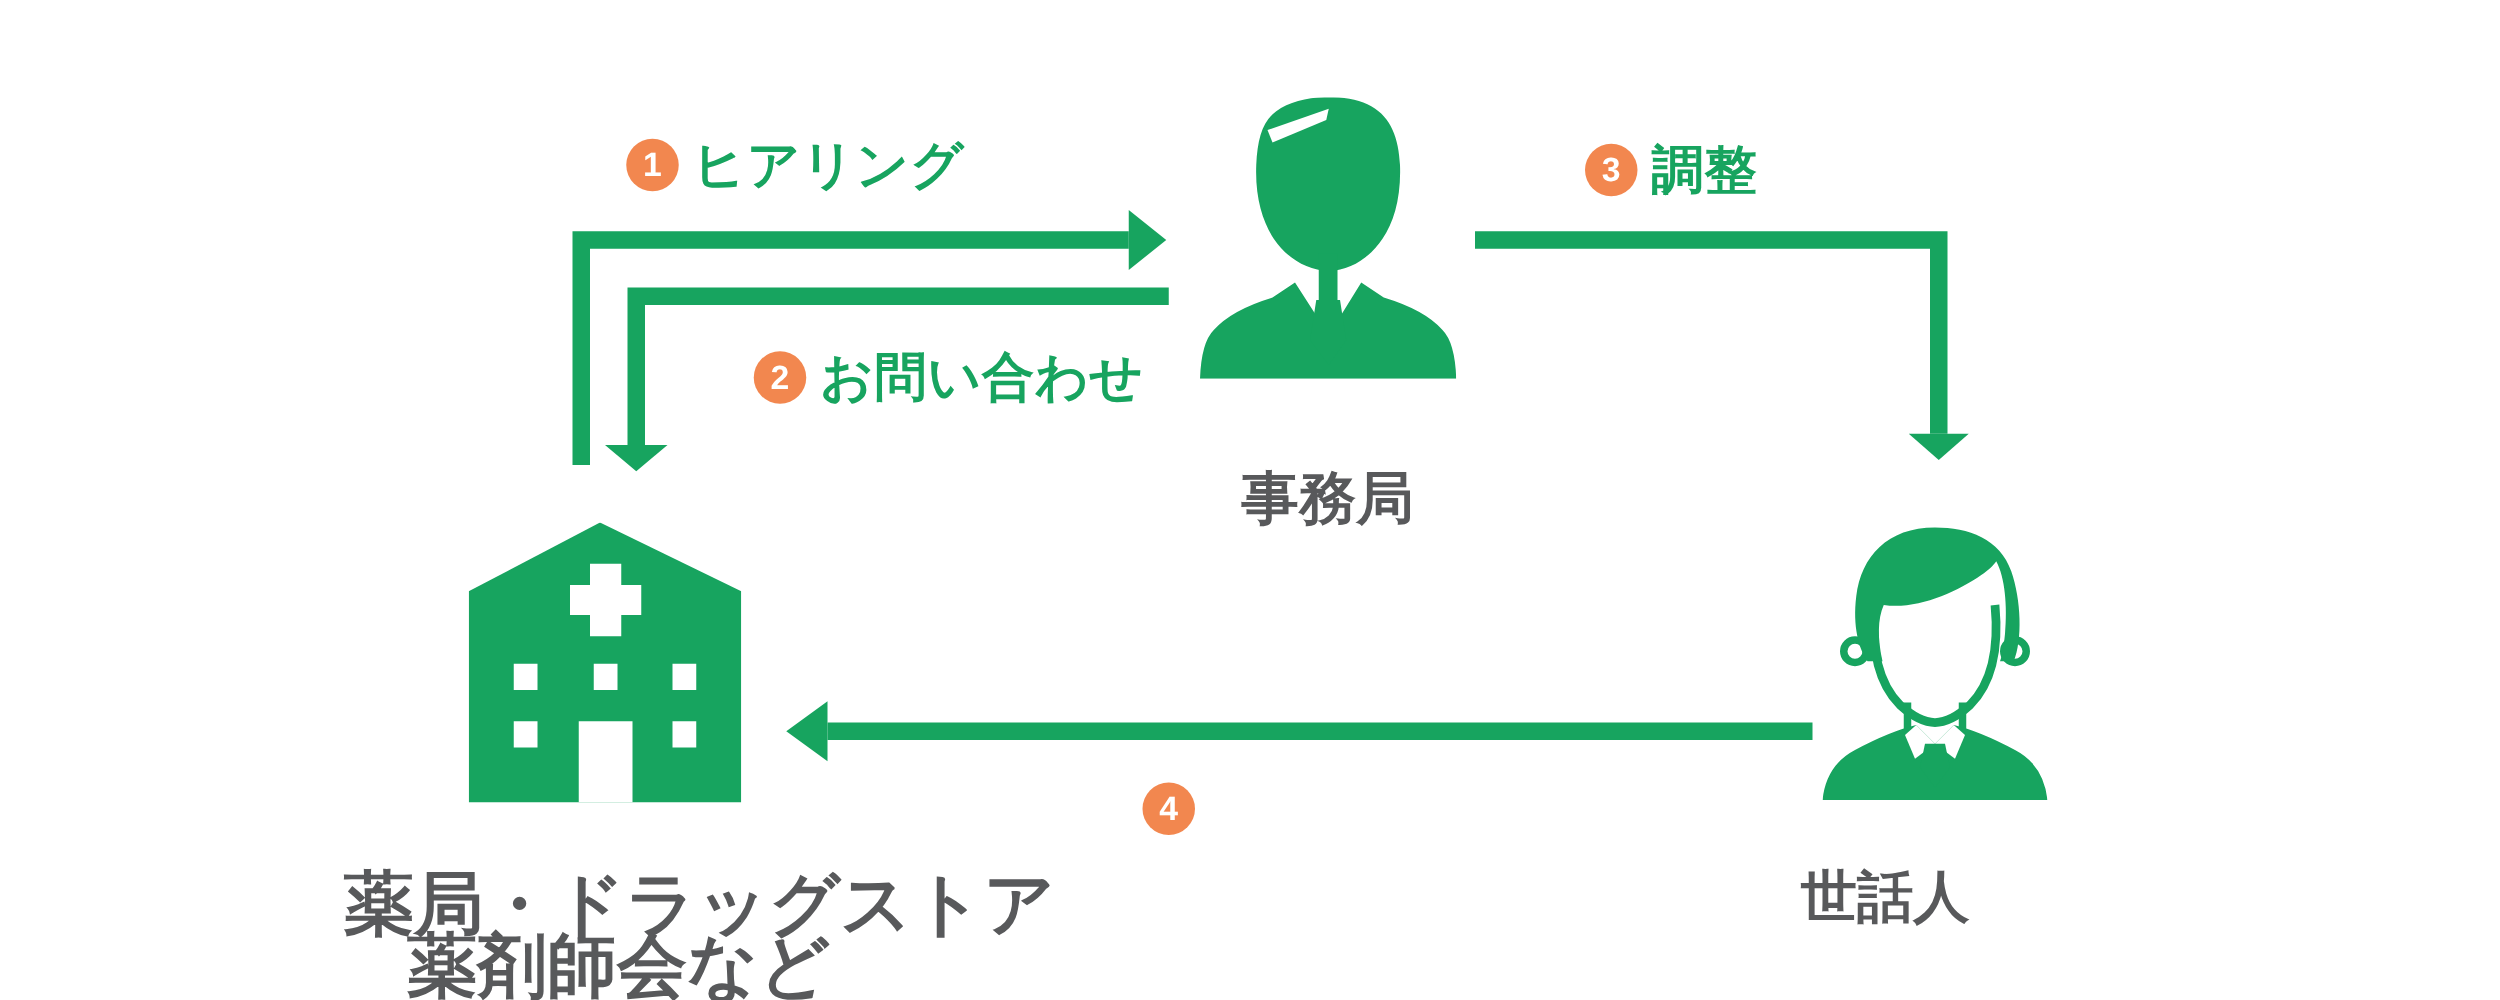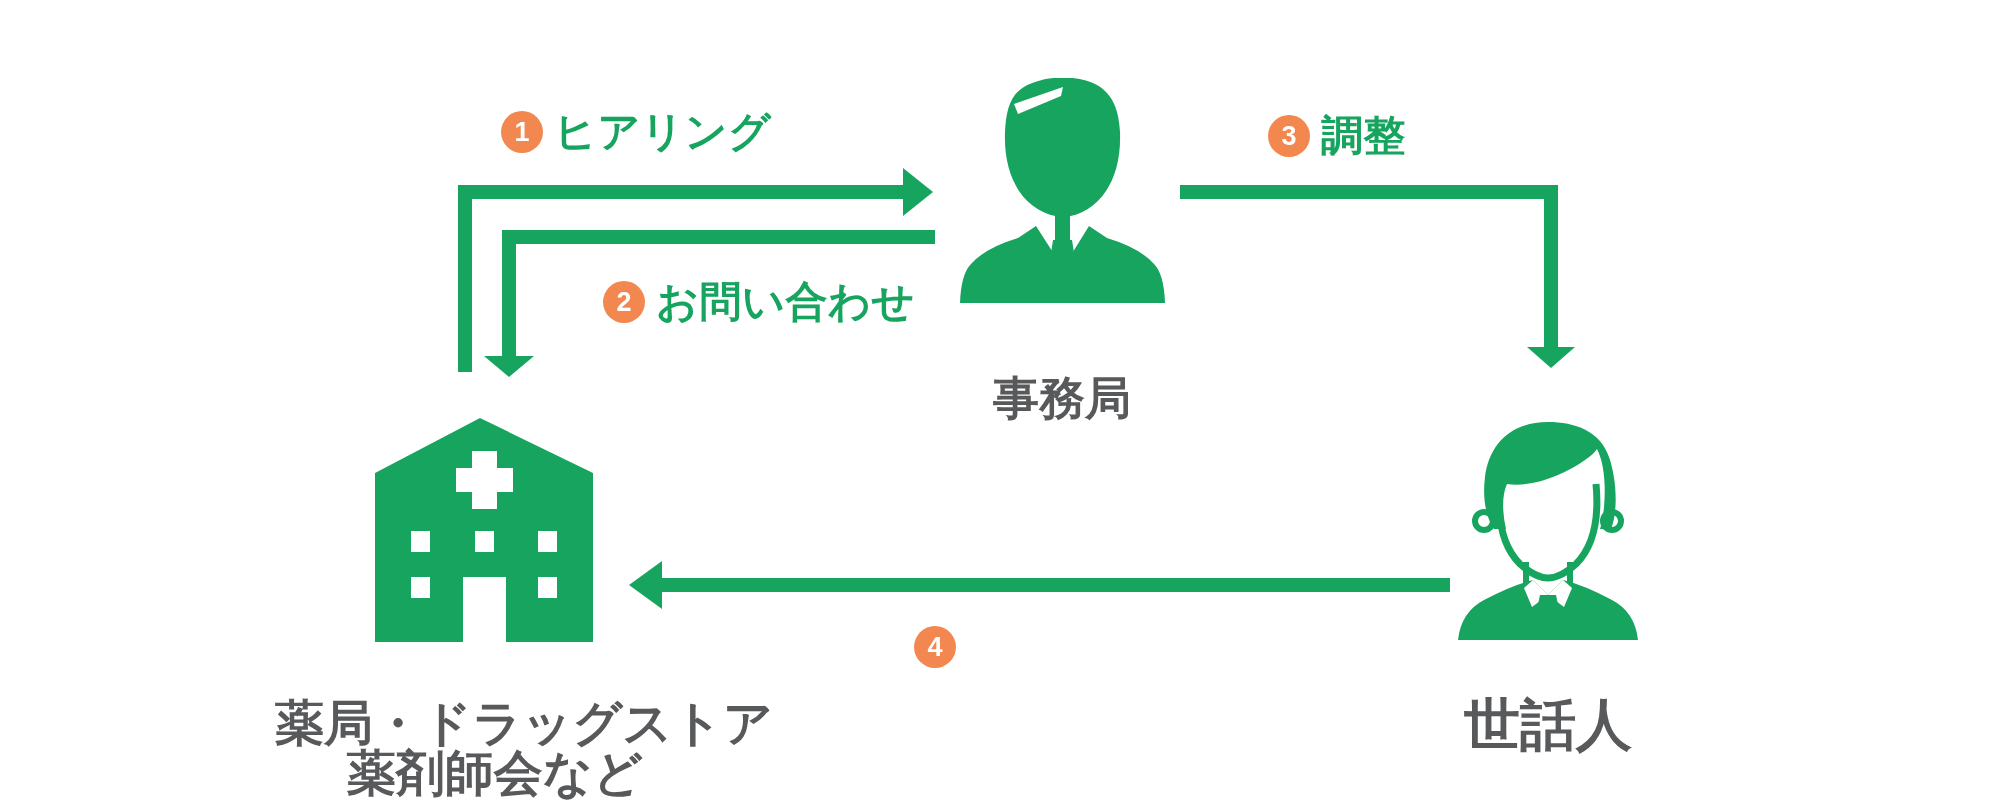--- a/index.html
+++ b/index.html
@@ -59,21 +59,21 @@
     <path class="g" d="M105 0 L218 55 L218 224 L0 224 L0 55 Z"></path>
     <rect class="w" x="97" y="33" width="25" height="58"></rect>
     <rect class="w" x="81" y="50" width="57" height="24"></rect>
     <rect class="w" x="36" y="113" width="19" height="21"></rect>
     <rect class="w" x="100" y="113" width="19" height="21"></rect>
     <rect class="w" x="163" y="113" width="19" height="21"></rect>
     <rect class="w" x="36" y="159" width="19" height="21"></rect>
     <rect class="w" x="163" y="159" width="19" height="21"></rect>
     <rect class="w" x="88" y="159" width="43" height="65"></rect>
   </svg>
-  <div class="node-label" style="left:275px;top:668px;width:440px;font-size:49px;line-height:50px;">
+  <div class="node-label" style="left:275px;top:668px;width:440px;font-size:56px;line-height:50px;">
     <span class="line">薬局・ドラッグストア</span>
     <span class="line">薬剤師会など</span>
   </div>
 
   <svg class="abs" style="left:960px;top:78px" width="205" height="225" viewBox="0 0 205 225">
     <path class="g" d="M61 11 C80 -3 118 -4 137 7 C153 16 159 33 160 54 C161 80 155 100 146 113 C136 128 121 138 103 139 C85 138 69 128 59 113 C50 99 44 80 45 54 C46 33 50 19 61 11 Z"></path>
     <path class="w" d="M54 26 L103 9 L101 18 L58 36 Z"></path>
     <rect class="g" x="95" y="125" width="15" height="38"></rect>
     <path class="g" d="M76 148 L58 160 Q25 170 11 186 Q1 196 0 225 L205 225 Q204 196 194 186 Q180 170 147 160 L129 148 L103 190 Z"></path>
     <path class="g" d="M93 162 L112 162 L117 194 L103 214 L88 194 Z"></path>
@@ -84,21 +84,21 @@
     <circle class="wg" cx="26" cy="103" r="9"></circle>
     <circle class="wg" cx="154" cy="103" r="9"></circle>
     <path class="wg2" d="M42 66 C38 108 48 132 62 146 C73 156 82 160 90 160 C98 160 107 156 118 146 C132 132 142 108 138 66"></path>
     <path class="g" d="M90 4 C52 4 31 27 27 59 C24 83 29 101 36 111 L48 111 C44 93 44 77 49 66 C75 70 107 56 127 42 C133 38 137 34 139 31 C146 44 148 67 146 89 C145 99 144 106 142 111 L153 111 C160 94 159 62 151 39 C142 13 117 4 90 4 Z"></path>
     <path class="g2" d="M68 144 L68 168 M112 144 L112 168"></path>
     <path class="g" d="M0 222 Q3 194 26 182 Q54 167 75 162 L90 177 L105 162 Q126 167 154 182 Q177 194 180 222 Z"></path>
     <path class="w" d="M75 162 L90 177 L74 189 L66 170 Z"></path>
     <path class="w" d="M105 162 L90 177 L106 189 L114 170 Z"></path>
     <path class="g" d="M82 177 L98 177 L102 196 L90 212 L78 196 Z"></path>
   </svg>
-  <div class="node-label" style="left:1448px;top:658px;width:200px;font-size:56px;">世話人</div>
+  <div class="node-label" style="left:1408px;top:658px;width:200px;font-size:45px;">世話人</div>
 
   <div class="step" style="left:501px;top:104px;">
     <span class="badge">1</span>
     <span class="step-label">ヒアリング</span>
   </div>
 
   <div class="step" style="left:603px;top:274px;">
     <span class="badge">2</span>
     <span class="step-label">お問い合わせ</span>
   </div>

